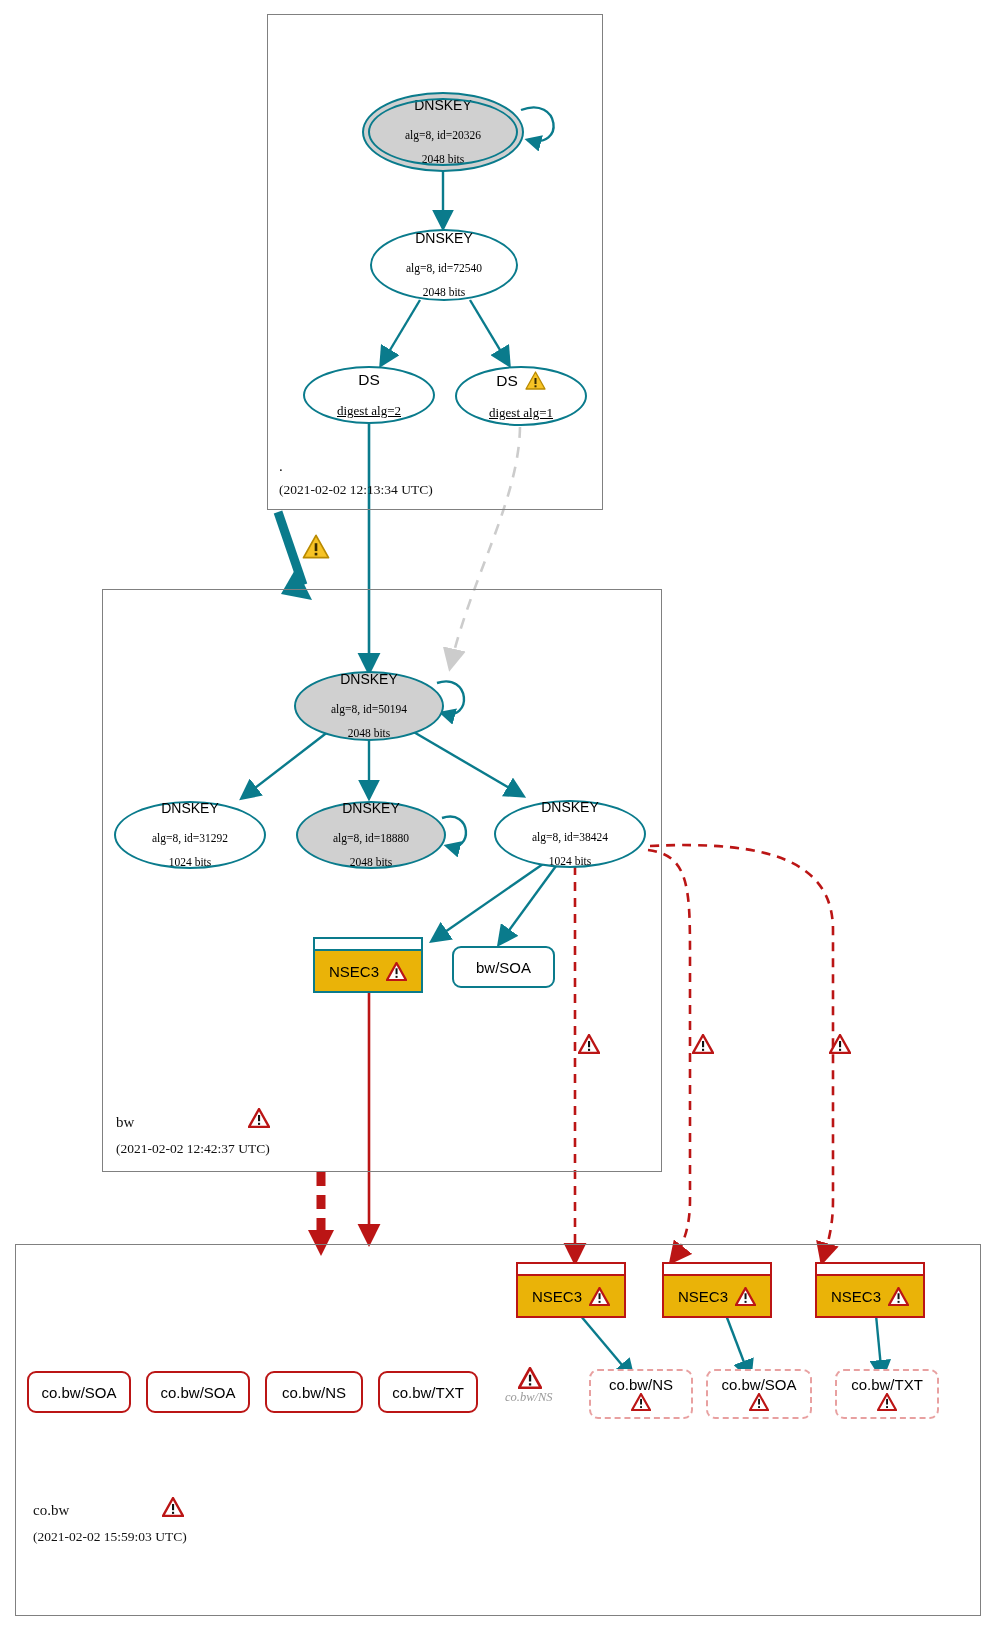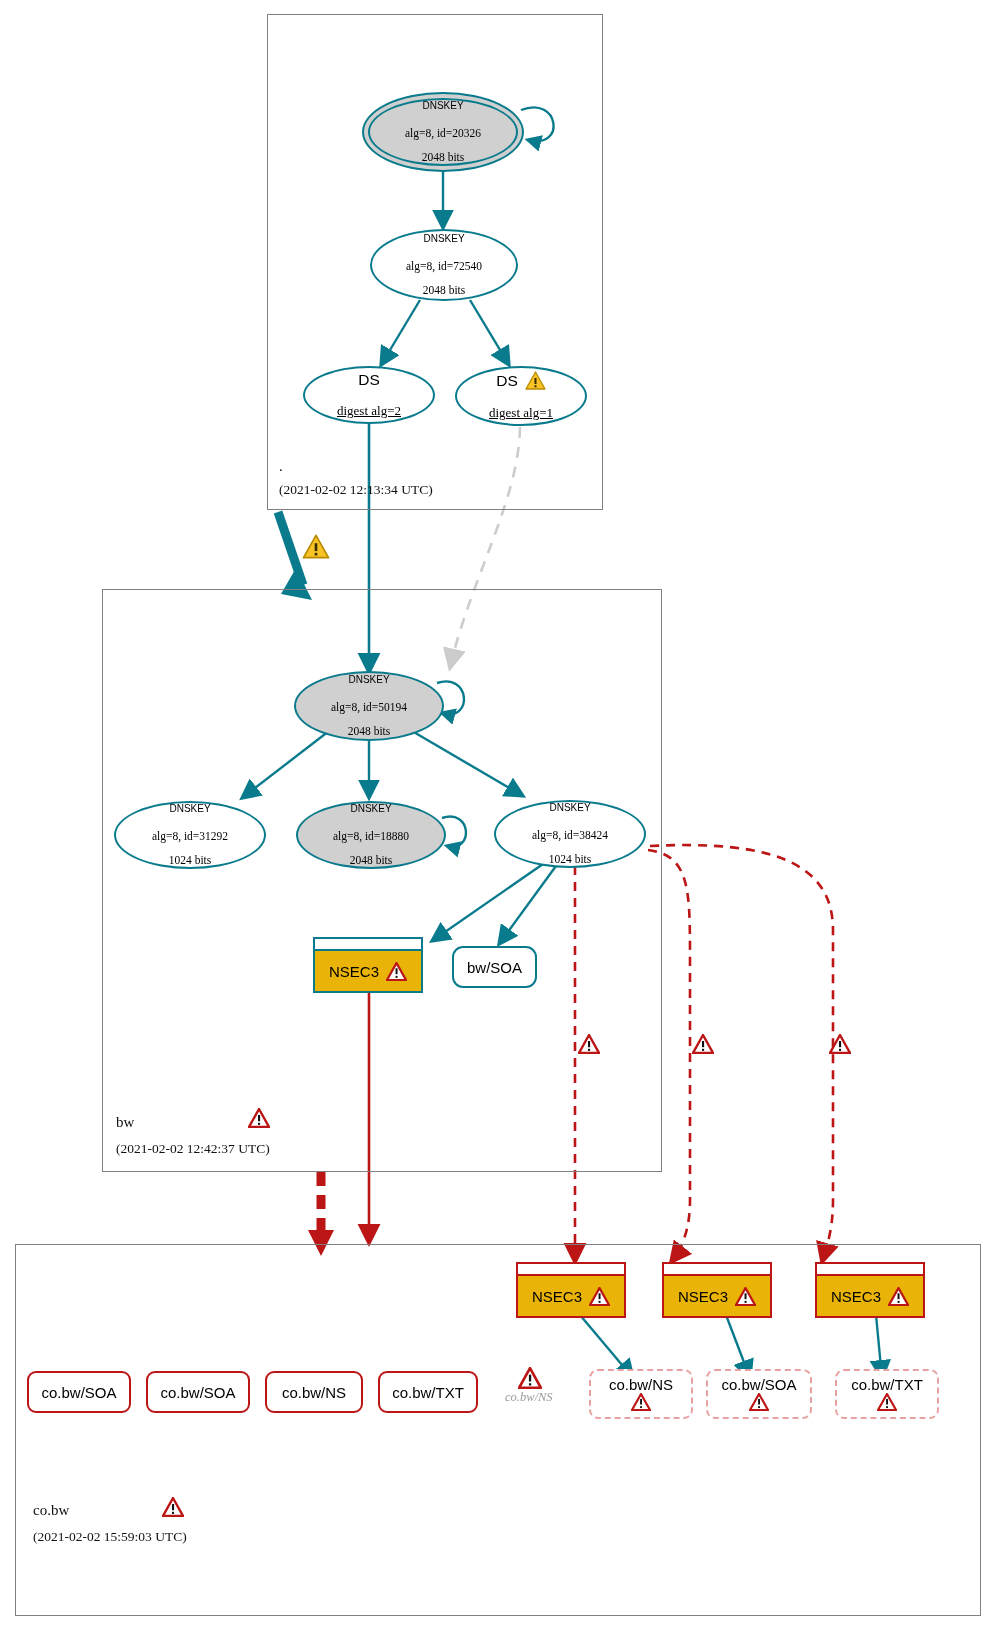--- a/index.html
+++ b/index.html
@@ -9,21 +9,21 @@
   .zone-box{position:absolute;border:1px solid #808080;background:transparent;box-sizing:border-box;}
 
   .zone-label{position:absolute;font-family:"Liberation Serif",serif;font-size:15px;color:#111;white-space:nowrap;}
   .zone-ts{position:absolute;font-family:"Liberation Serif",serif;font-size:13.5px;color:#111;white-space:nowrap;}
 
   
   .ell{position:absolute;box-sizing:border-box;border:2px solid #0a7b8c;border-radius:50%;
        display:flex;flex-direction:column;align-items:center;justify-content:center;
        background:#ffffff;text-align:center;line-height:1.12;}
   .ell.gray{background:#d0d0d0;}
-  .ell .t1{font-family:"Liberation Sans",sans-serif;font-size:10px;color:#000;}
+  .ell .t1{font-family:"Liberation Sans",sans-serif;font-size:14px;color:#000;}
   .ell .t2{font-family:"Liberation Serif",serif;font-size:11.5px;color:#000;margin-top:16px;}
   .ell .t3{font-family:"Liberation Serif",serif;font-size:11.5px;color:#000;margin-top:11px;}
   .ell.dbl{border-width:2px;}
   .ell.dbl::after{content:"";position:absolute;left:4px;top:4px;right:4px;bottom:4px;
        border:2px solid #0a7b8c;border-radius:50%;pointer-events:none;}
 
   .ds .t1{font-family:"Liberation Sans",sans-serif;font-size:15.5px;}
   .ds .t2{font-family:"Liberation Serif",serif;font-size:13px;text-decoration:underline;}
 
   
@@ -210,21 +210,21 @@
       <span class="warn">
         <svg width="21" height="19" viewBox="0 0 22 20">
           <path d="M11,1 L21,19 L1,19 Z" fill="#ffffff" stroke="#bb1515" stroke-width="2.4" stroke-linejoin="round"></path>
           <rect x="10" y="6.6" width="2.1" height="6.2" fill="#111"></rect>
           <rect x="10" y="14.6" width="2.1" height="2.1" fill="#111"></rect>
         </svg>
       </span>
     </div>
   </div>
 
-  <div class="rrset" style="left:452px;top:946px;width:85px;height:42px;border-radius:11px;">bw/SOA</div>
+  <div class="rrset" style="left:452px;top:946px;width:103px;height:42px;">bw/SOA</div>
 
   <div class="wrap-abs warn" style="left:578px;top:1034px;">
     <svg width="22" height="20" viewBox="0 0 22 20">
       <path d="M11,1 L21,19 L1,19 Z" fill="#ffffff" stroke="#bb1515" stroke-width="2.4" stroke-linejoin="round"></path>
       <rect x="10" y="7" width="2.1" height="6.2" fill="#111"></rect>
       <rect x="10" y="14.8" width="2.1" height="2.1" fill="#111"></rect>
     </svg>
   </div>
   <div class="wrap-abs warn" style="left:692px;top:1034px;">
     <svg width="22" height="20" viewBox="0 0 22 20">

